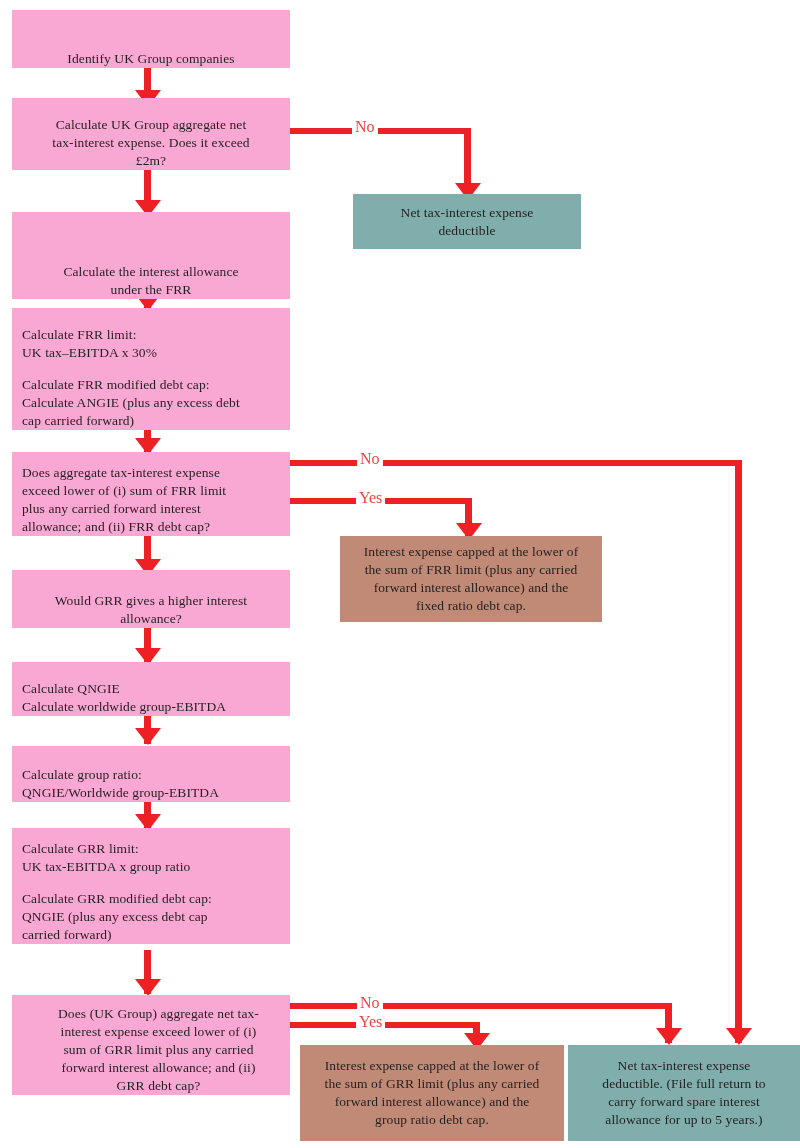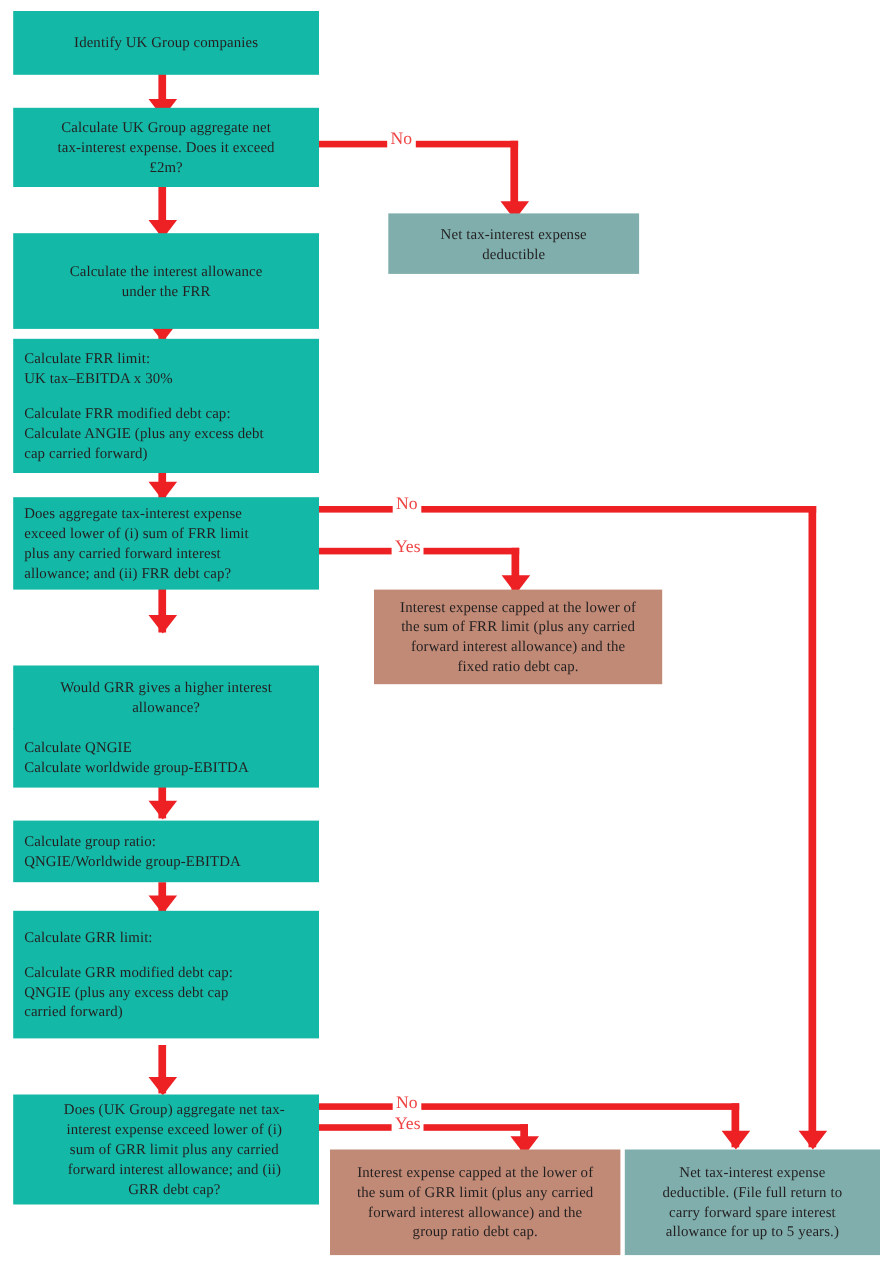--- a/index.html
+++ b/index.html
@@ -20,21 +20,21 @@
     position: absolute;
     box-sizing: border-box;
     display: flex;
     flex-direction: column;
     justify-content: center;
     color: #231f20;
     font-size: 13.5px;
     line-height: 1.33;
     letter-spacing: 0.1px;
   }
-  .node.gray   { background: #14b8a6; }
+  .node.gray   { background: #f9a8d4; justify-content: flex-end; }
   .node.teal   { background: #7faeac; }
   .node.brown  { background: #c08a76; }
   .node.center { text-align: center; align-items: center; }
   .node.left   { text-align: left;  align-items: flex-start; }
   .node .pad   { padding: 0 10px; width: 100%; box-sizing: border-box; }
   .node p { margin: 0; }
   .node p.gap { margin-top: 1.05em; }
 
   
   .seg {
@@ -170,21 +170,21 @@
 
   <div class="node brown center" style="left:340px; top:536px; width:262px; height:86px;">
     <div class="pad">
       <p>Interest expense capped at the lower of</p>
       <p>the sum of FRR limit (plus any carried</p>
       <p>forward interest allowance) and the</p>
       <p>fixed ratio debt cap.</p>
     </div>
   </div>
 
-  <div class="node gray center" style="left:12px; top:570px; width:278px; height:58px;margin-top:35px;">
+  <div class="node gray center" style="left:12px; top:570px; width:278px; height:58px;">
     <div class="pad">
       <p>Would GRR gives a higher interest</p>
       <p>allowance?</p>
     </div>
   </div>
 
   <div class="node gray left" style="left:12px; top:662px; width:278px; height:54px;">
     <div class="pad">
       <p>Calculate QNGIE</p>
       <p>Calculate worldwide group-EBITDA</p>
@@ -194,20 +194,21 @@
   <div class="node gray left" style="left:12px; top:746px; width:278px; height:56px;">
     <div class="pad">
       <p>Calculate group ratio:</p>
       <p>QNGIE/Worldwide group-EBITDA</p>
     </div>
   </div>
 
   <div class="node gray left" style="left:12px; top:828px; width:278px; height:116px;">
     <div class="pad">
       <p>Calculate GRR limit:</p>
+      <p>UK tax-EBITDA x group ratio</p>
       <p class="gap">Calculate GRR modified debt cap:</p>
       <p>QNGIE (plus any excess debt cap</p>
       <p>carried forward)</p>
     </div>
   </div>
 
   <div class="node gray center" style="left:12px; top:995px; width:278px; height:100px;padding-left:15px;">
     <div class="pad">
       <p>Does (UK Group) aggregate net tax-</p>
       <p>interest expense exceed lower of (i)</p>

